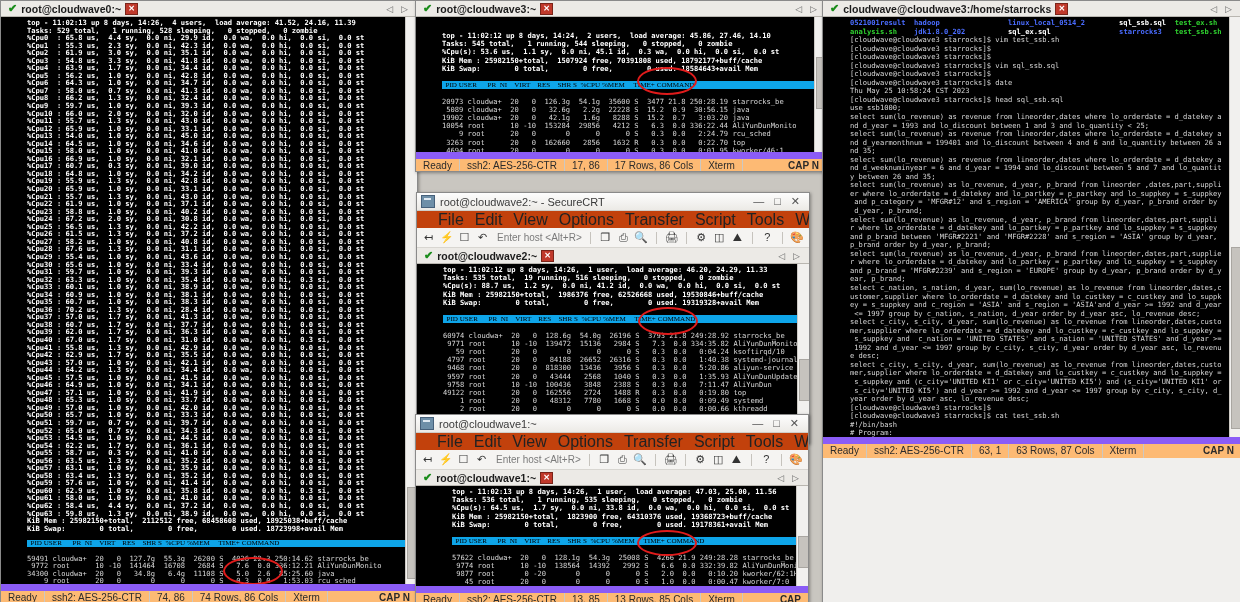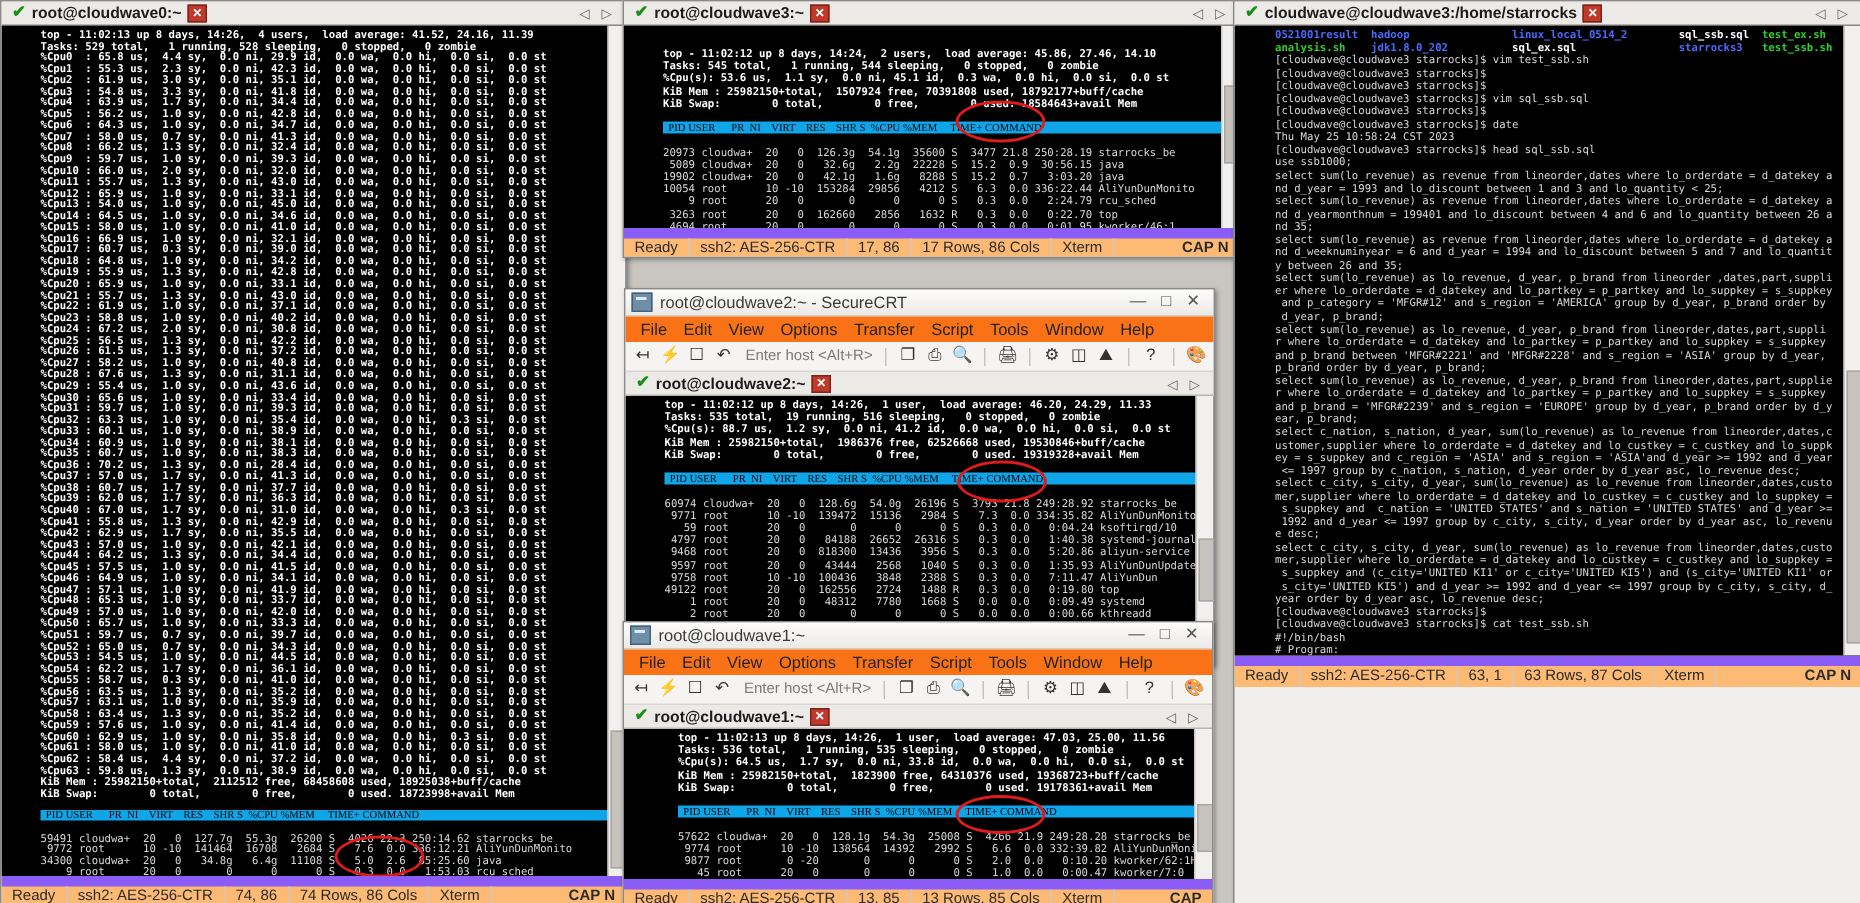--- a/index.html
+++ b/index.html
@@ -9,21 +9,21 @@
   
   .win{position:absolute;background:#f0efed;border:1px solid #8a8a8a;box-shadow:1px 1px 3px rgba(0,0,0,.35);overflow:hidden;}
   .titlebar{height:17px;background:linear-gradient(#fdfdfd,#eceae6);border-bottom:1px solid #cfcdc8;
             display:flex;align-items:center;padding:0 4px;font-size:11px;color:#3a3a3a;}
   .titlebar .ticon{width:12px;height:11px;margin-right:5px;background:#6e8fa8;border:1px solid #46607a;position:relative;flex:0 0 auto;}
   .titlebar .ticon:after{content:"";position:absolute;left:2px;top:2px;width:7px;height:2px;background:#dfe9f2;}
   .titlebar .ttl{white-space:nowrap;overflow:hidden;text-overflow:ellipsis;}
   .winbtns{margin-left:auto;display:flex;align-items:center;gap:10px;padding-right:5px;color:#555;font-size:11px;}
   .winbtns span{line-height:1;}
 
-  .menubar{height:17px;display:flex;align-items:center;gap:11px;padding:0 10px;font-size:11px;color:#222;background:#f97316;}
+  .menubar{height:17px;display:flex;align-items:center;gap:11px;padding:0 21px;font-size:16px;color:#222;background:#c2410c;}
   .menubar span{cursor:default;}
 
   .toolbar{height:19px;display:flex;align-items:center;gap:5px;padding:0 5px;background:#f5f4f2;border-bottom:1px solid #d8d6d1;}
   .tb-ico{width:13px;height:13px;position:relative;color:#333;font-size:11px;line-height:13px;text-align:center;}
   .tb-sep{width:1px;height:12px;background:#c6c3bd;margin:0 3px;}
   .hostbox{font-size:10px;color:#7b7b7b;margin-left:3px;white-space:nowrap;}
 
   .tabstrip{height:15px;display:flex;align-items:center;padding:0 3px;background:#eceae6;border-bottom:1px solid #b9b6b0;}
   .tab{display:flex;align-items:center;gap:4px;font-size:10.5px;font-weight:bold;color:#1b1b1b;padding:0 4px;}
   .tab .chk{color:#1a8c1a;font-size:11px;line-height:1;}

